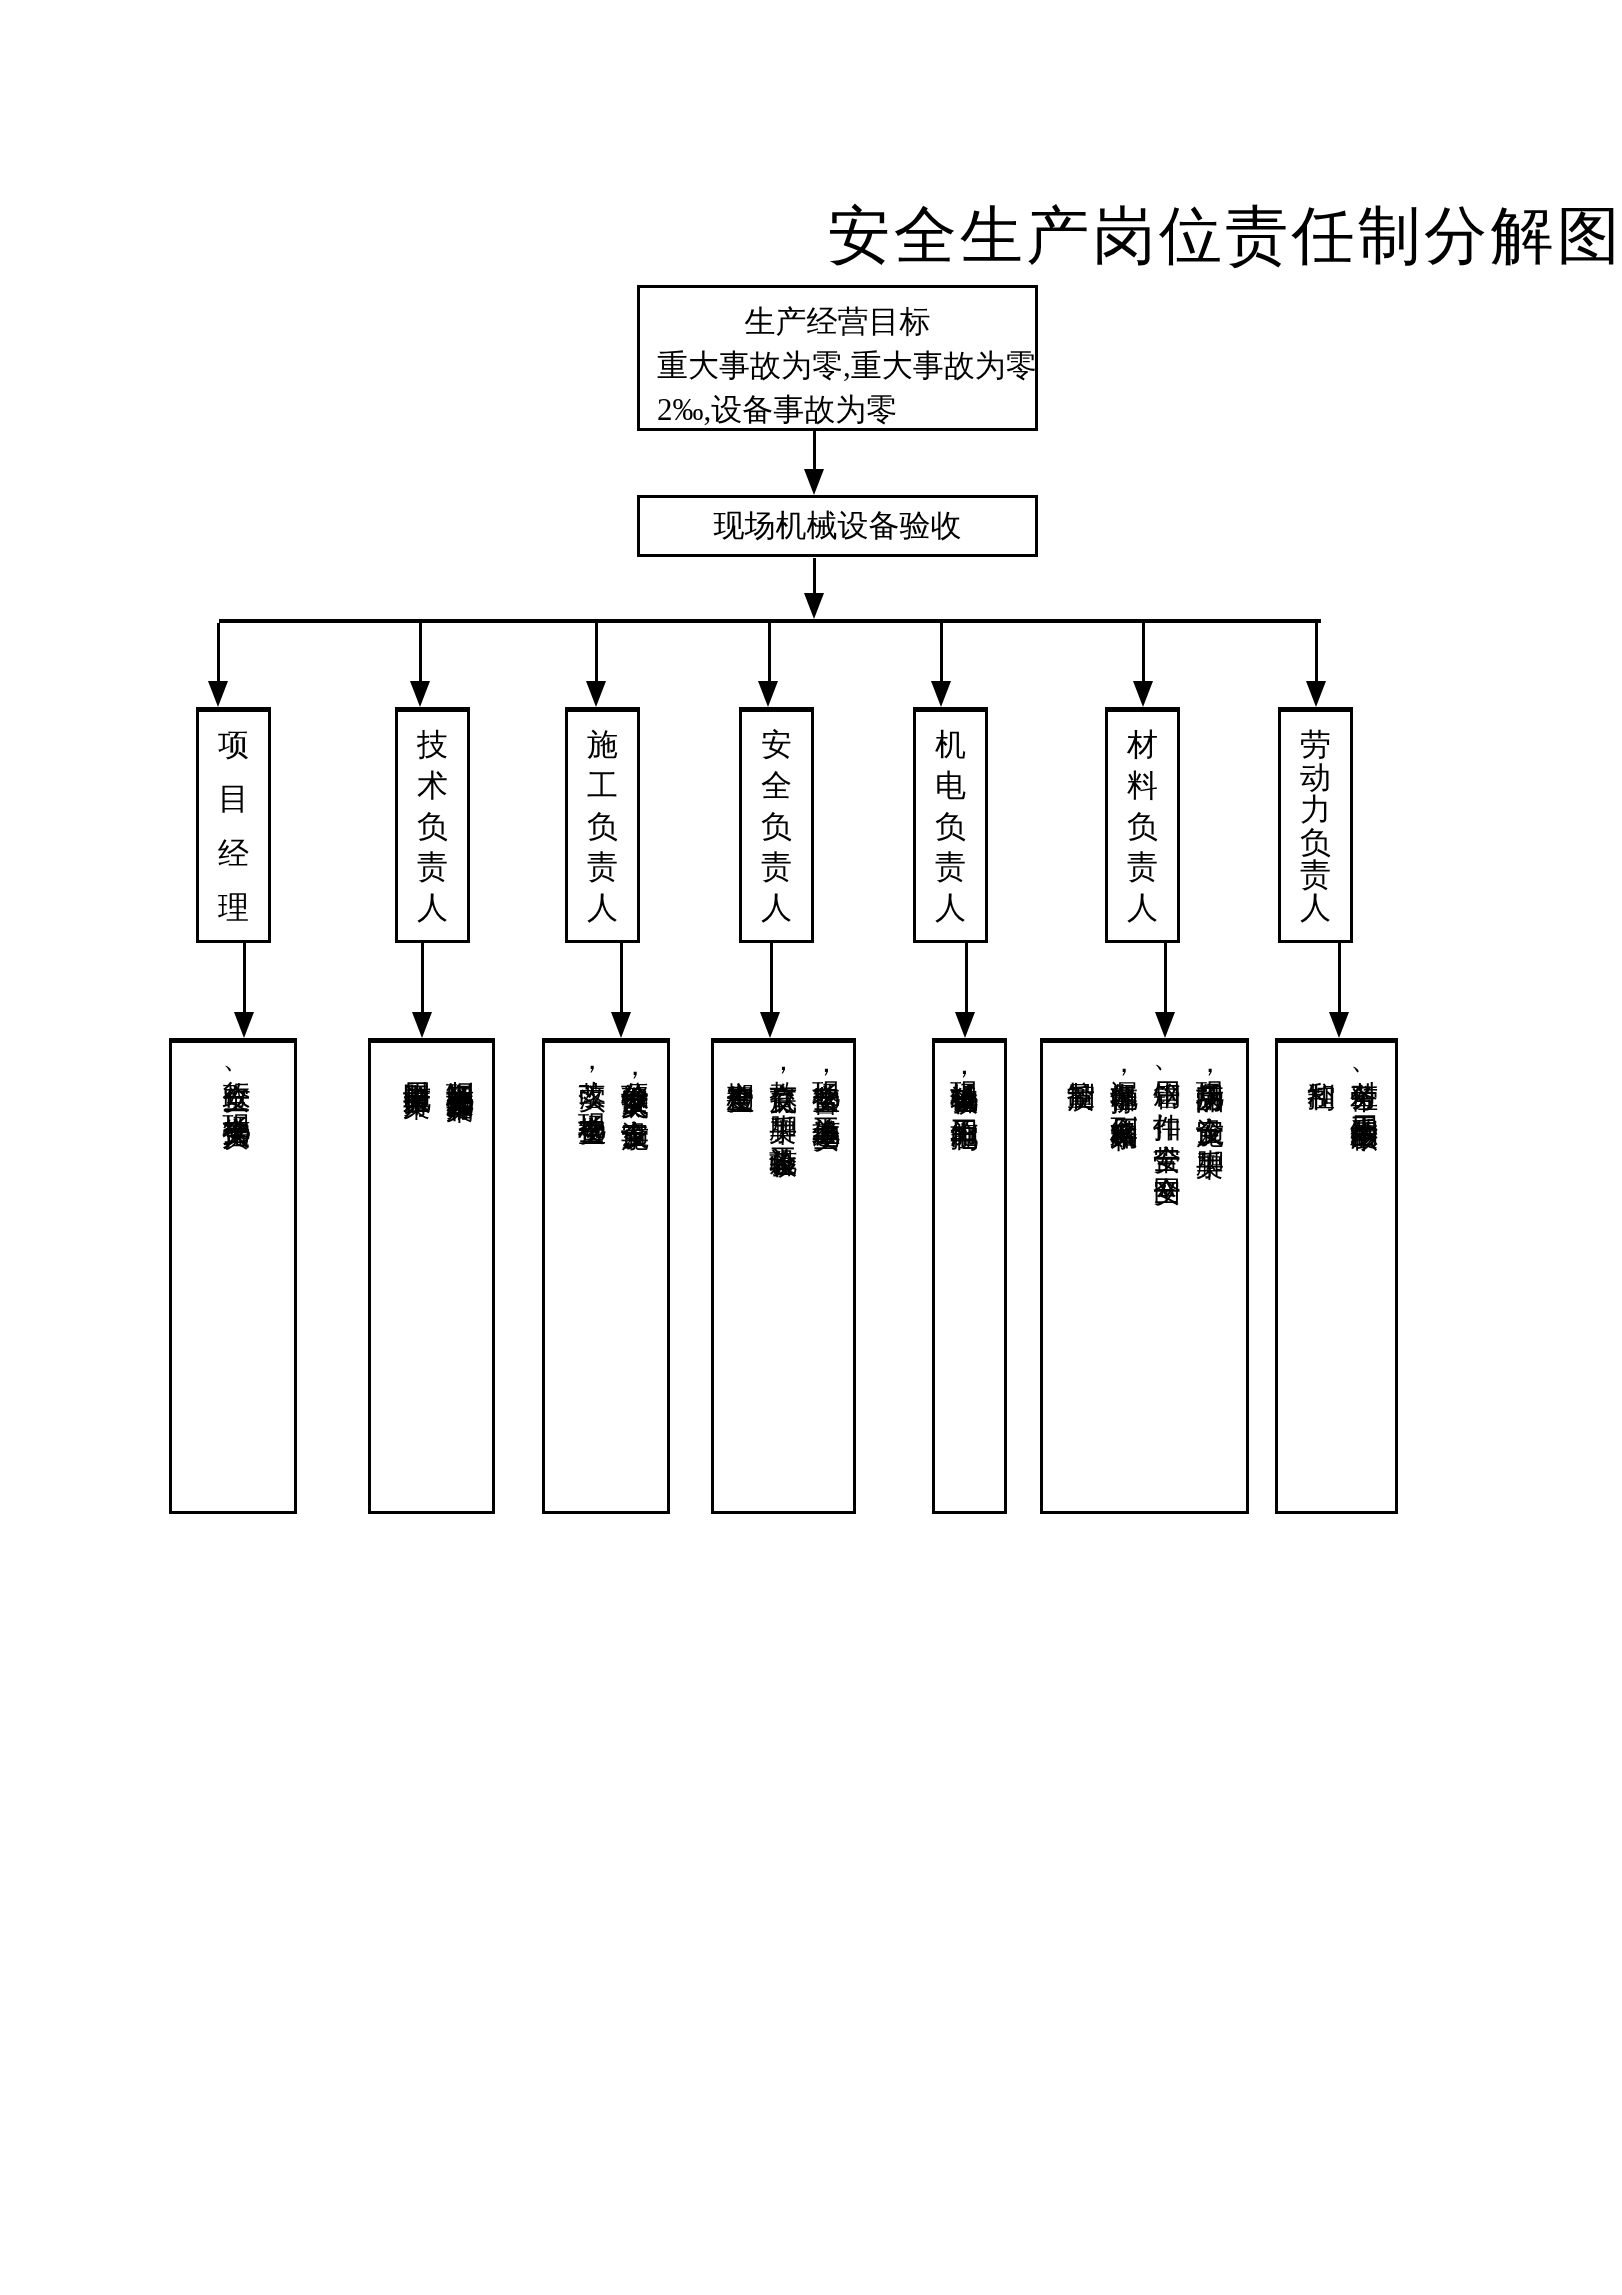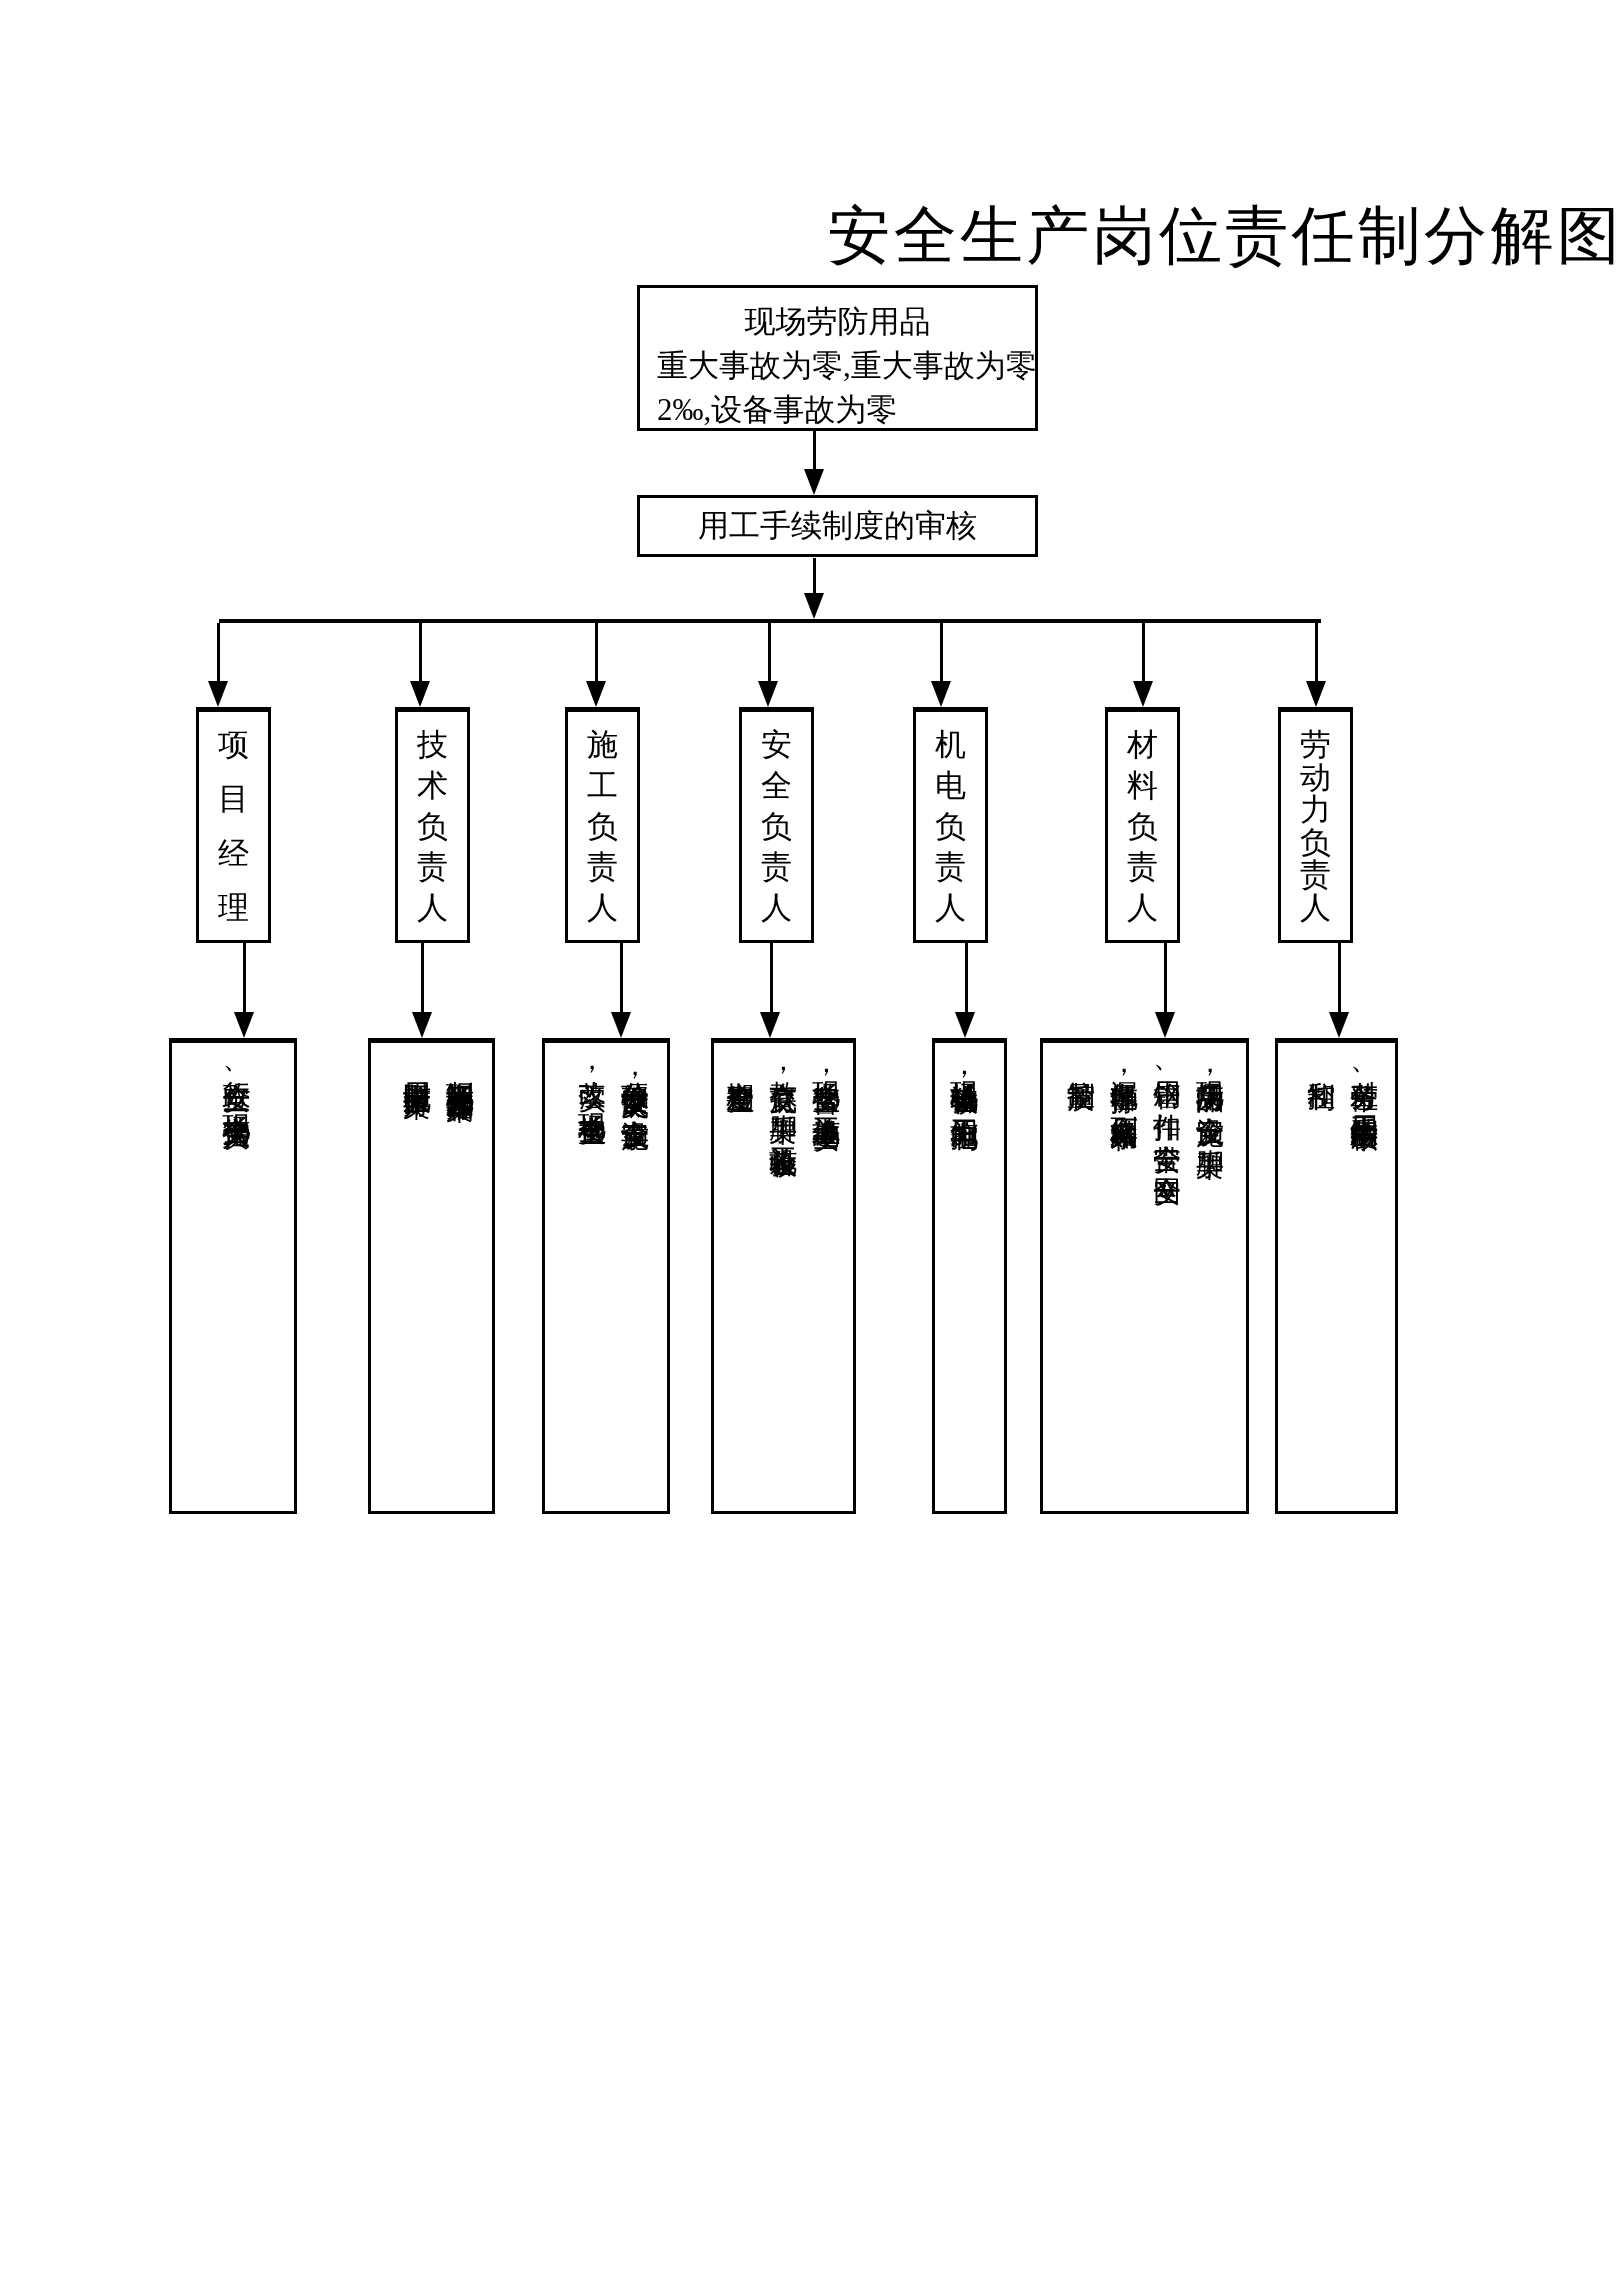--- a/index.html
+++ b/index.html
@@ -27,29 +27,29 @@
   .dutybox div{white-space:nowrap;}
 </style>
 </head>
 <body>
 
 <div class="page">
 
   <div class="title">安全生产岗位责任制分解图</div>
 
   <div class="box boxA">
-    <div class="c">现场劳防用品</div>
+    <div class="c">生产经营目标</div>
     <div class="l">重大事故为零,重大事故为零</div>
     <div class="l">2‰,设备事故为零</div>
   </div>
 
   <div class="vline" style="left:813px;top:431px;width:3.3px;height:41px;"></div>
   <div class="ah" style="left:804px;top:469px;"></div>
 
-  <div class="box boxB">用工手续制度的审核</div>
+  <div class="box boxB">现场机械设备验收</div>
 
   <div class="vline" style="left:813px;top:558px;width:3.3px;height:38px;"></div>
   <div class="ah" style="left:804px;top:593px;"></div>
 
   <div class="hline" style="left:219px;top:619px;width:1102px;height:3.9px;"></div>
 
   <div id="columns-root">
     <div>
       <div class="vline" style="left: 217px; top: 623px; width: 3.3px; height: 60px;"></div>
       <div class="ah" style="left: 208px; top: 681px;"></div>

